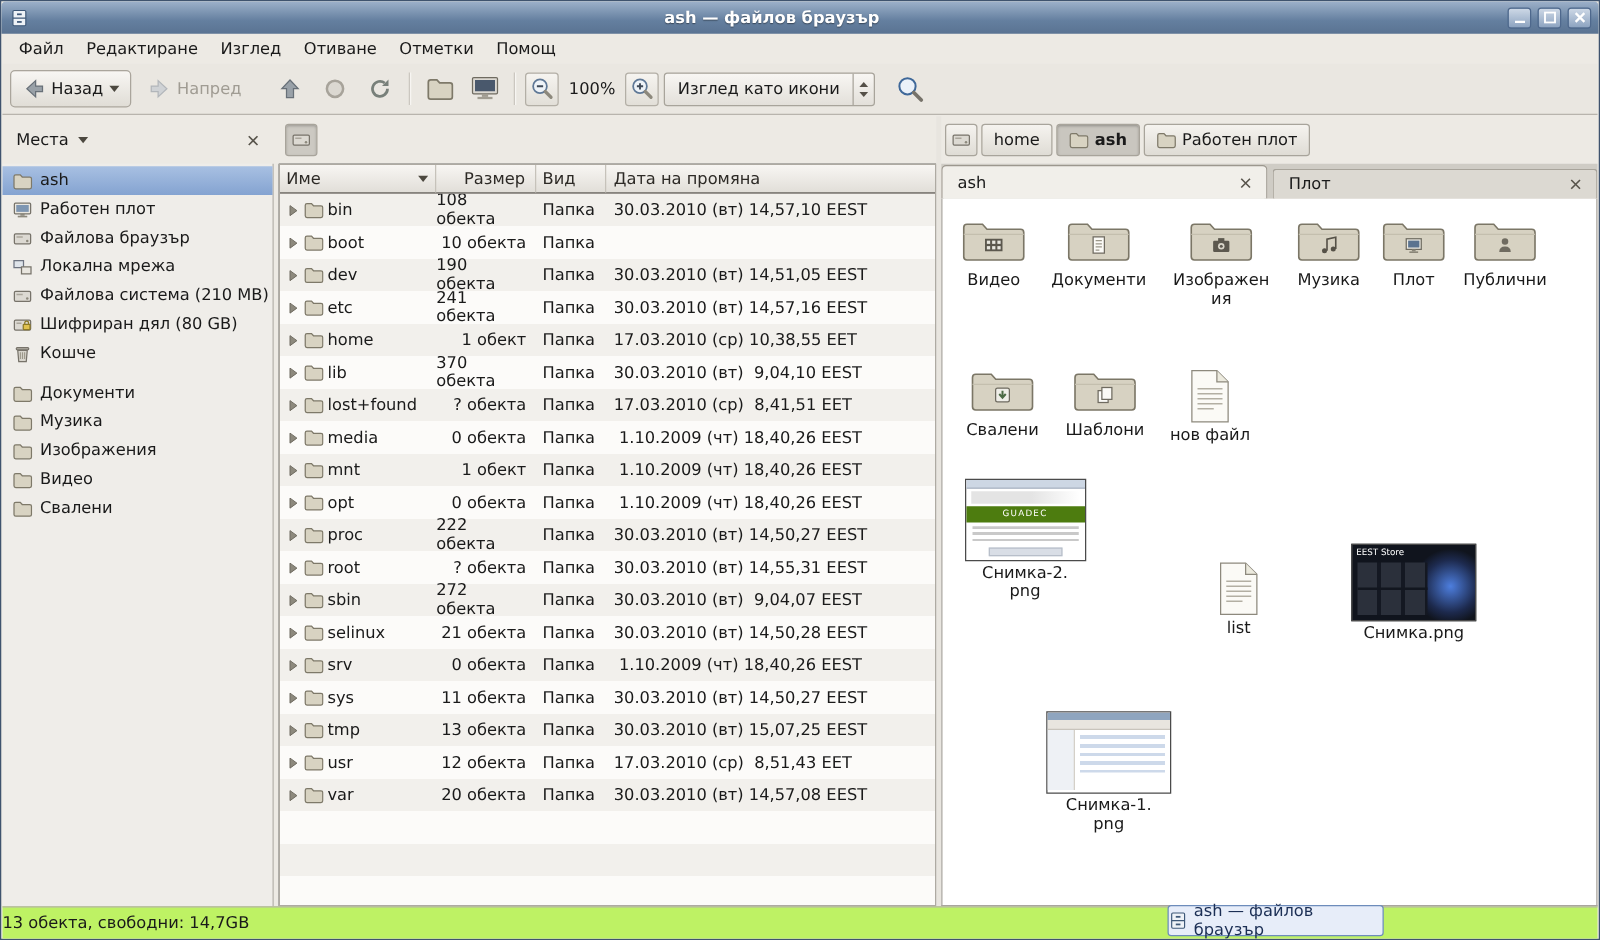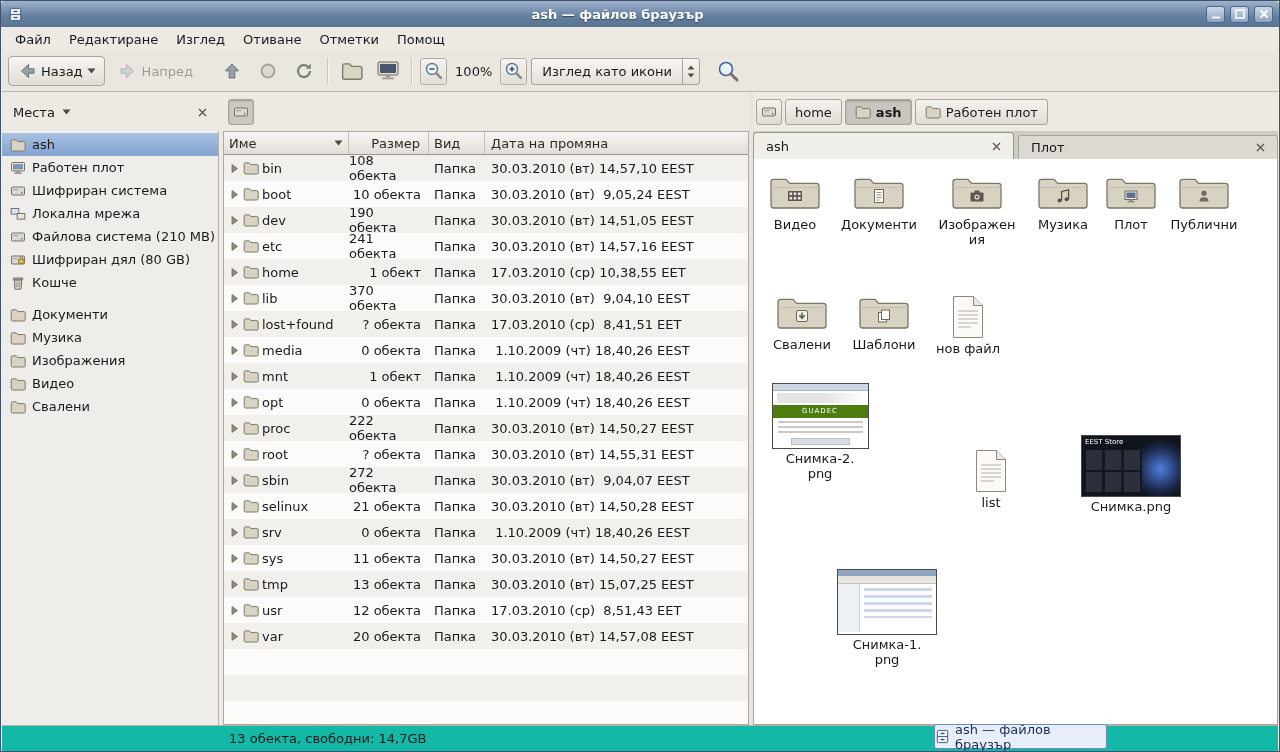--- a/index.html
+++ b/index.html
@@ -53,21 +53,21 @@
 .vsplit{position:absolute;left:748px;top:92px;width:4px;bottom:26px;background:#e8e5df}
 .tabbar{position:absolute;left:752px;right:1px;top:130px;height:28px;background:#cfccc5}
 .tab{position:absolute;display:flex;align-items:center;padding:0 12px}
 .tab.active{top:1px;height:27px;background:#f1efea;border:1px solid #9c978e;border-bottom:none;border-radius:4px 4px 0 0}
 .tab.inactive{top:4px;height:24px;background:#dcd9d2;border:1px solid #a8a49b;border-bottom:none;border-radius:3px 3px 0 0}
 .tab-label{flex:1}
 .tab-close{margin-left:8px;line-height:0}
 .iconview{position:absolute;left:752px;right:1px;top:158px;bottom:26px;background:#fff;border:1px solid #a9a59e;border-top:none;overflow:hidden}
 .iv-item{position:absolute;display:flex;flex-direction:column;align-items:center;text-align:center}
 .iv-label{margin-top:3px;line-height:1.15;max-width:78px;overflow-wrap:break-word;word-break:break-word}
-.statusbar{position:absolute;left:1px;right:1px;bottom:0;height:26px;background:#14b8a6;border-top:1px solid #b6b2ab;display:flex;align-items:center;padding-left:227px}
+.statusbar{position:absolute;left:1px;right:1px;bottom:0;height:26px;background:#bef264;border-top:1px solid #b6b2ab;display:flex;align-items:center;}
 .taskbtn{position:absolute;left:933px;top:723px;width:173px;height:25px;background:#e7edf9;border:1px solid #6d8cbb;border-radius:3px;display:flex;align-items:center;justify-content:center;gap:5px;color:#1c2f55}
 .icn{display:inline-flex;align-items:center;justify-content:center;line-height:0}
 .th{position:relative;overflow:hidden;border:1px solid #4a4a4a;background:#fff}
 .th-web{width:97px;height:66px}
 .tw-top{height:7px;background:#cdd7e4;border-bottom:1px solid #aab4c2}
 .tw-logo{height:10px;margin:2px 4px;background:linear-gradient(90deg,#e4e4e4 55%,#fff)}
 .tw-band{height:13px;background:#4d7c0f;color:#fff;font-size:7px;line-height:13px;text-align:center;letter-spacing:1px}
 .tw-lines{margin:3px 5px;height:14px;background:repeating-linear-gradient(to bottom,#c9c9c9 0 2px,#fff 2px 5px)}
 .tw-img{height:7px;margin:0 18px;background:#d9dee6;border:1px solid #b8bfca}
 .th-store{width:100px;height:62px;background:radial-gradient(circle 30px at 80% 55%,#4d7ede,#1d2a4e 70%,#10141d 100%),#10141d}
@@ -288,21 +288,21 @@
           <span class="side-label">Работен плот</span>
         </div>
         <div class="side-item">
           <span class="icn">
             <svg width="16" height="16" viewBox="0 0 16 16">
               <rect x="1.5" y="4" width="13" height="8" rx="1" fill="#dcd9d2" stroke="#77736a"></rect>
               <rect x="3.2" y="6" width="5" height="1.2" fill="#aaa69c"></rect>
               <circle cx="11.8" cy="9.8" r="1" fill="#8d897d"></circle>
             </svg>
           </span>
-          <span class="side-label">Шифриран система</span>
+          <span class="side-label">Файлова браузър</span>
         </div>
         <div class="side-item">
           <span class="icn">
             <svg width="16" height="16" viewBox="0 0 16 16">
               <rect x="1.2" y="2.5" width="7.6" height="5.6" fill="#dfe4ea" stroke="#6d7380"></rect>
               <rect x="7.2" y="7.5" width="7.6" height="5.6" fill="#e9e6df" stroke="#77736a"></rect>
             </svg>
           </span>
           <span class="side-label">Локална мрежа</span>
         </div>
@@ -427,21 +427,20 @@
             </span>
             <span class="icn">
               <svg width="16" height="16" viewBox="0 0 16 16">
                 <path d="M1.2 4.2q0-1.4 1.4-1.4h3.6l1.6 1.8h6q1.4 0 1.4 1.4v6.6q0 1.4-1.4 1.4H2.6q-1.4 0-1.4-1.4z" fill="#d8d3c2" stroke="#7e7969"></path>
               </svg>
             </span>
             <span>boot</span>
           </div>
           <div class="cell c-size">10 обекта</div>
           <div class="cell c-type">Папка</div>
-          <div class="cell c-date">30.03.2010 (вт)  9,05,24 EEST</div>
         </div>
         <div class="list-row">
           <div class="cell c-name">
             <span class="icn">
               <svg width="11" height="11" viewBox="0 0 11 11">
                 <path d="M3 1.5 8.5 5.5 3 9.5z" fill="#8d897d" stroke="#6f6b60" stroke-width="0.8"></path>
               </svg>
             </span>
             <span class="icn">
               <svg width="16" height="16" viewBox="0 0 16 16">

